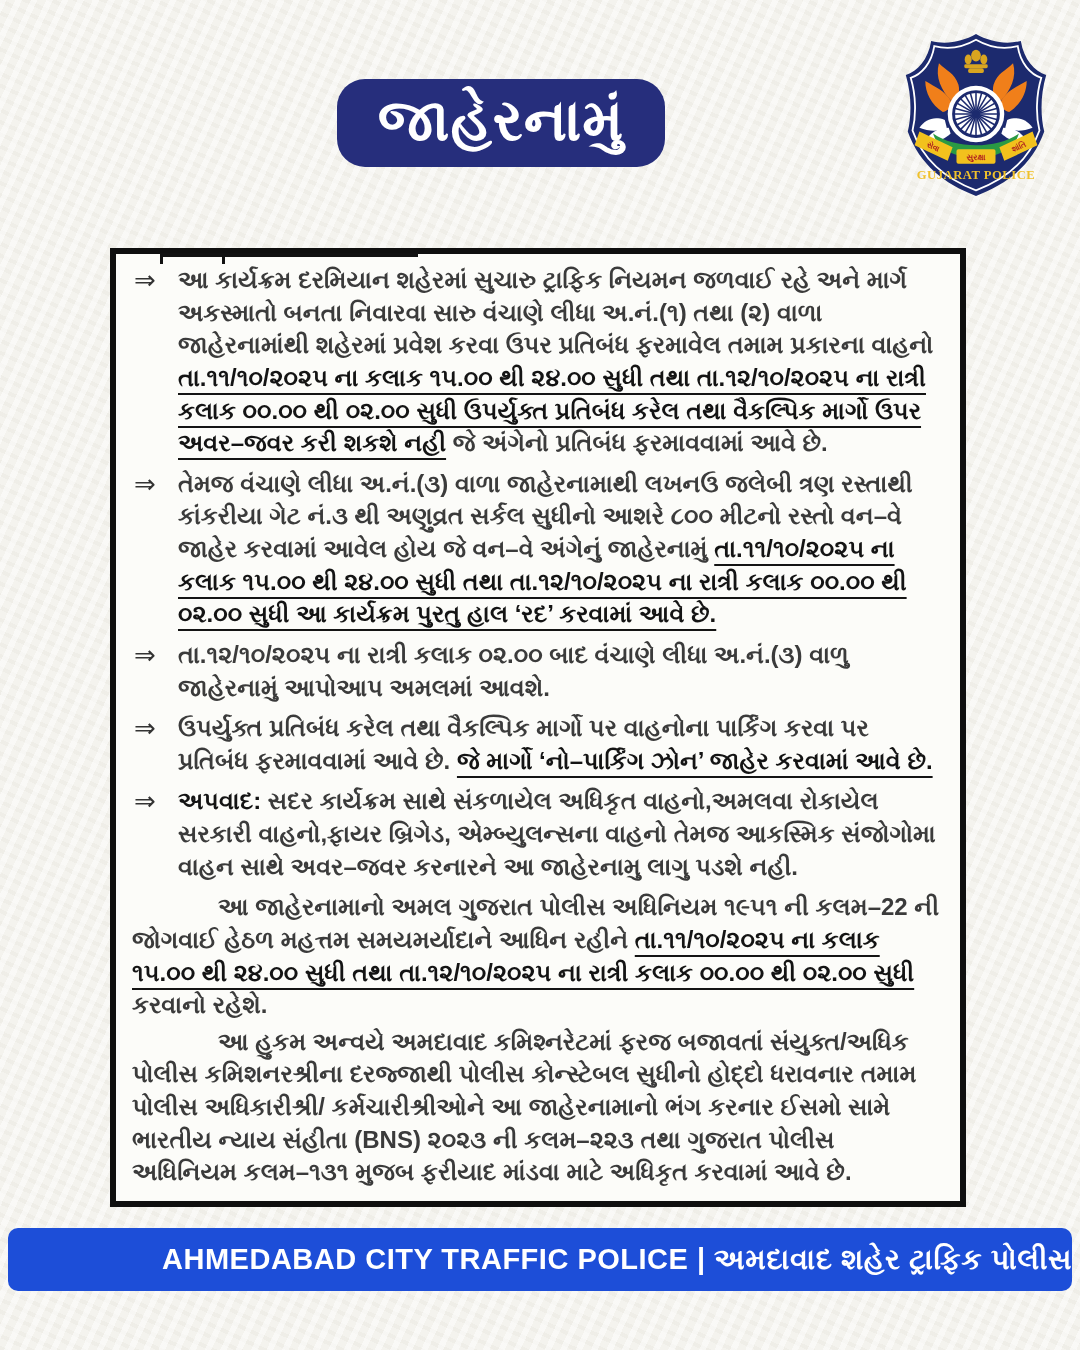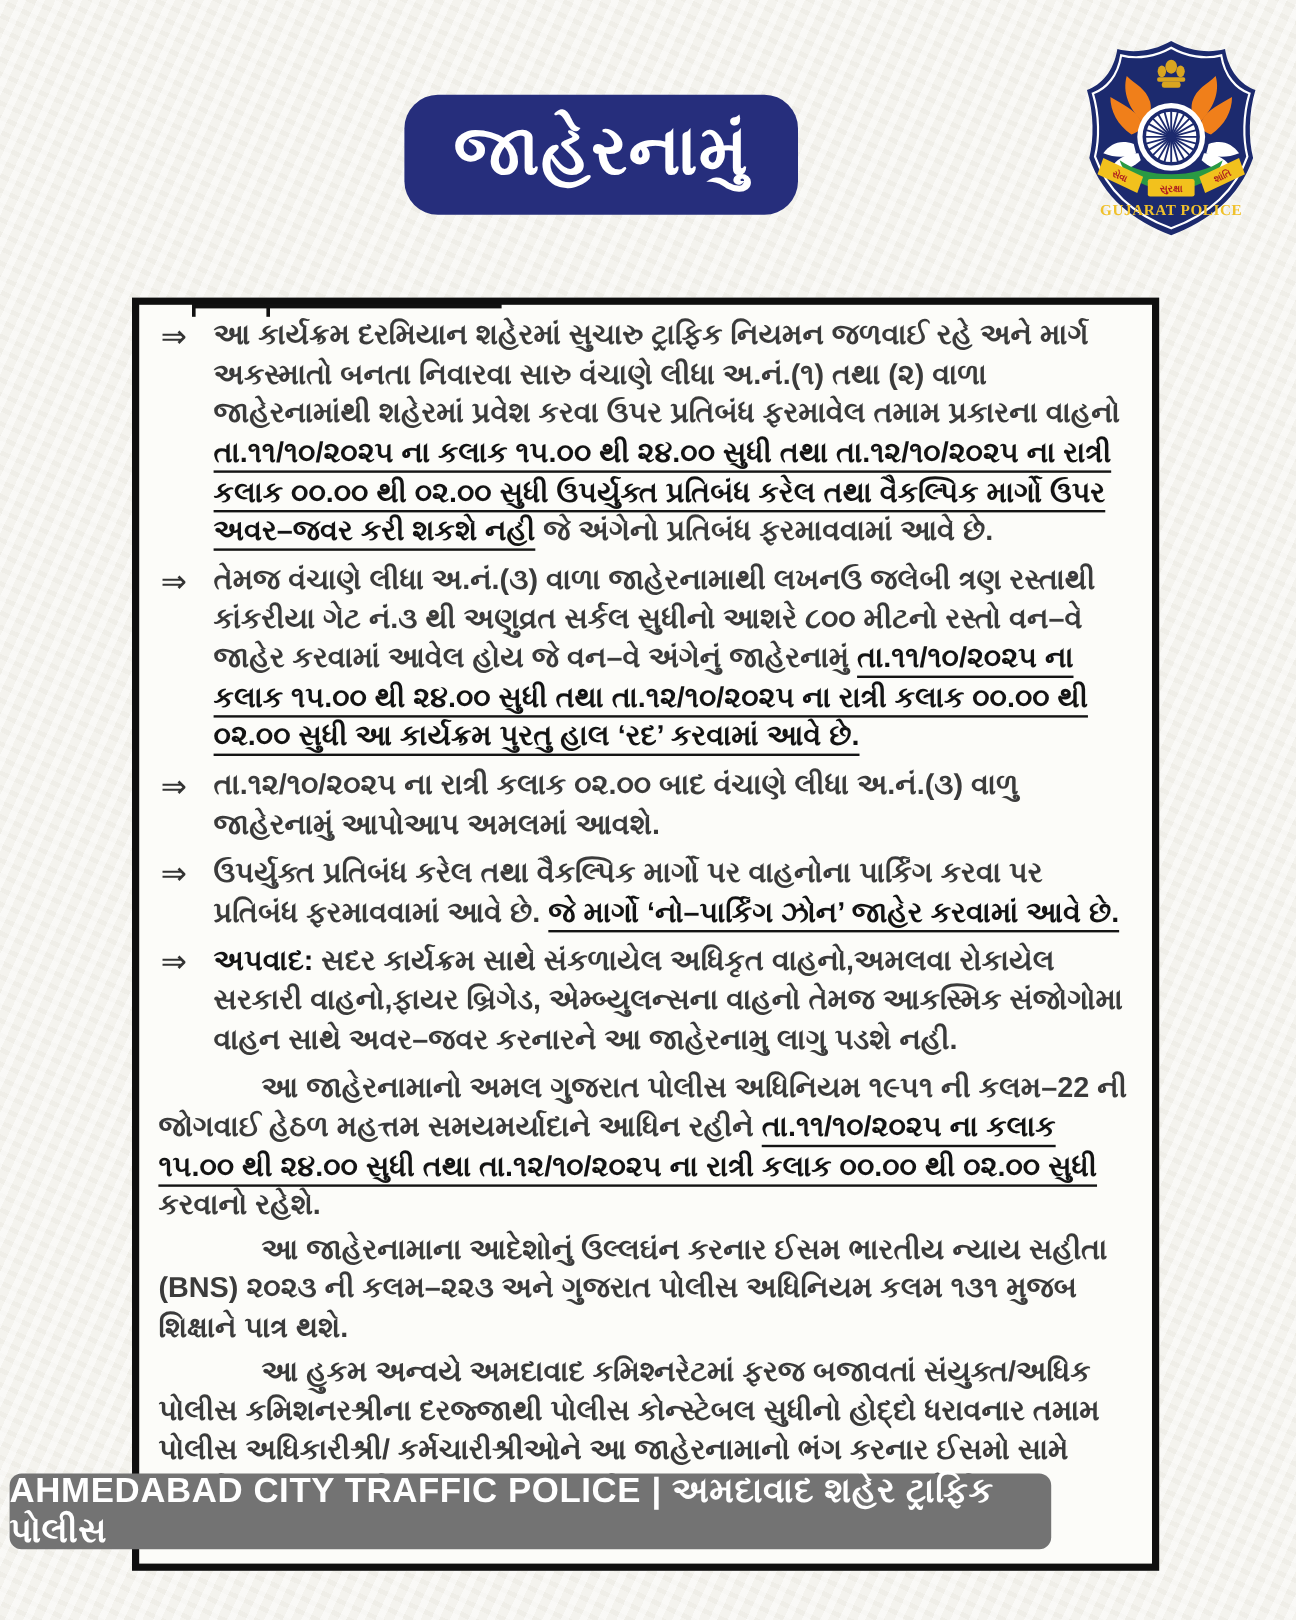--- a/index.html
+++ b/index.html
@@ -11,21 +11,21 @@
   
   .paper-texture{
     position:absolute;inset:0;
     background:
       repeating-linear-gradient(115deg, rgba(255,255,255,.5) 0 6px, rgba(0,0,0,0) 6px 14px),
       repeating-linear-gradient(25deg, rgba(230,228,220,.35) 0 4px, rgba(0,0,0,0) 4px 11px);
     pointer-events:none;
   }
   
   .title-pill{
-    position:absolute;left:337px;top:79px;width:328px;height:100px;
+    position:absolute;left:337px;top:79px;width:328px;height:88px;
     background:#262e7c;border-radius:28px;
     display:flex;align-items:center;justify-content:center;
   }
   .title-pill span{
     color:#ffffff;font-size:58px;font-weight:700;letter-spacing:1px;
     line-height:1;padding-bottom:6px;
   }
   .logo{position:absolute;left:898px;top:30px;width:156px;height:172px;}
   
   .doc{
@@ -52,22 +52,22 @@
   .block.indent{margin-bottom:4px;}
   .block.indent .btxt{text-indent:86px;}
   .s-n{font-weight:700;}
   .s-b{font-weight:700;color:#141414;}
   .s-bu{
     font-weight:700;color:#141414;
     text-decoration:underline;text-decoration-thickness:2px;text-underline-offset:7px;
   }
   
   .footer-bar{
-    position:absolute;left:8px;top:1228px;width:868px;height:63px;
-    background:#737373;border-radius:10px;
+    position:absolute;left:8px;top:1228px;width:1064px;height:63px;
+    background:#1d4ed8;border-radius:10px;
     display:flex;align-items:center;justify-content:flex-end;
   }
   .footer-bar span{
     color:#ffffff;font-weight:700;font-size:29px;letter-spacing:.5px;
   }
 </style>
 </head>
 <body>
 
 <div class="paper-texture"></div>
@@ -160,23 +160,20 @@
         <div class="btxt"><span class="s-n">ઉપર્યુક્ત પ્રતિબંધ કરેલ તથા વૈકલ્પિક માર્ગો પર વાહનોના પાર્કિંગ કરવા પર પ્રતિબંધ ફરમાવવામાં આવે છે. </span><span class="s-bu">જે માર્ગો ‘નો–પાર્કિંગ ઝોન’ જાહેર કરવામાં આવે છે.</span></div>
       </div>
       <div class="block bullet">
         <span class="marker">⇒</span>
         <div class="btxt"><span class="s-b">અપવાદ:</span><span class="s-n"> સદર કાર્યક્રમ સાથે સંકળાયેલ અધિકૃત વાહનો,અમલવા રોકાયેલ સરકારી વાહનો,ફાયર બ્રિગેડ, એમ્બ્યુલન્સના વાહનો તેમજ આકસ્મિક સંજોગોમા વાહન સાથે અવર–જવર કરનારને આ જાહેરનામુ લાગુ પડશે નહી.</span></div>
       </div>
       <div class="block indent">
         <div class="btxt"><span class="s-n">આ જાહેરનામાનો અમલ ગુજરાત પોલીસ અધિનિયમ ૧૯૫૧ ની કલમ–22 ની જોગવાઈ હેઠળ મહત્તમ સમયમર્યાદાને આધિન રહીને </span><span class="s-bu">તા.૧૧/૧૦/૨૦૨૫ ના કલાક ૧૫.૦૦ થી ૨૪.૦૦ સુધી તથા તા.૧૨/૧૦/૨૦૨૫ ના રાત્રી કલાક ૦૦.૦૦ થી ૦૨.૦૦ સુધી</span><span class="s-n"> કરવાનો રહેશે.</span></div>
       </div>
       <div class="block indent">
-        <div class="btxt"><span class="s-n">આ જાહેરનામાના આદેશોનું ઉલ્લઘંન કરનાર ઈસમ ભારતીય ન્યાય સહીતા (BNS) ૨૦૨૩ ની કલમ–૨૨૩ અને ગુજરાત પોલીસ અધિનિયમ કલમ ૧૩૧ મુજબ શિક્ષાને પાત્ર થશે.</span></div>
-      </div>
-      <div class="block indent">
         <div class="btxt"><span class="s-n">આ હુકમ અન્વયે અમદાવાદ કમિશ્નરેટમાં ફરજ બજાવતાં સંયુક્ત/અધિક પોલીસ કમિશનરશ્રીના દરજ્જાથી પોલીસ કોન્સ્ટેબલ સુધીનો હોદ્દો ધરાવનાર તમામ પોલીસ અધિકારીશ્રી/ કર્મચારીશ્રીઓને આ જાહેરનામાનો ભંગ કરનાર ઈસમો સામે ભારતીય ન્યાય સંહીતા (BNS) ૨૦૨૩ ની કલમ–૨૨૩ તથા ગુજરાત પોલીસ અધિનિયમ કલમ–૧૩૧ મુજબ ફરીયાદ માંડવા માટે અધિકૃત કરવામાં આવે છે.</span></div>
       </div>
     </div>
 </div>
 
 <div class="footer-bar">
   <span>AHMEDABAD CITY TRAFFIC POLICE | અમદાવાદ શહેર ટ્રાફિક પોલીસ</span>
 </div>
 
 </body></html>

